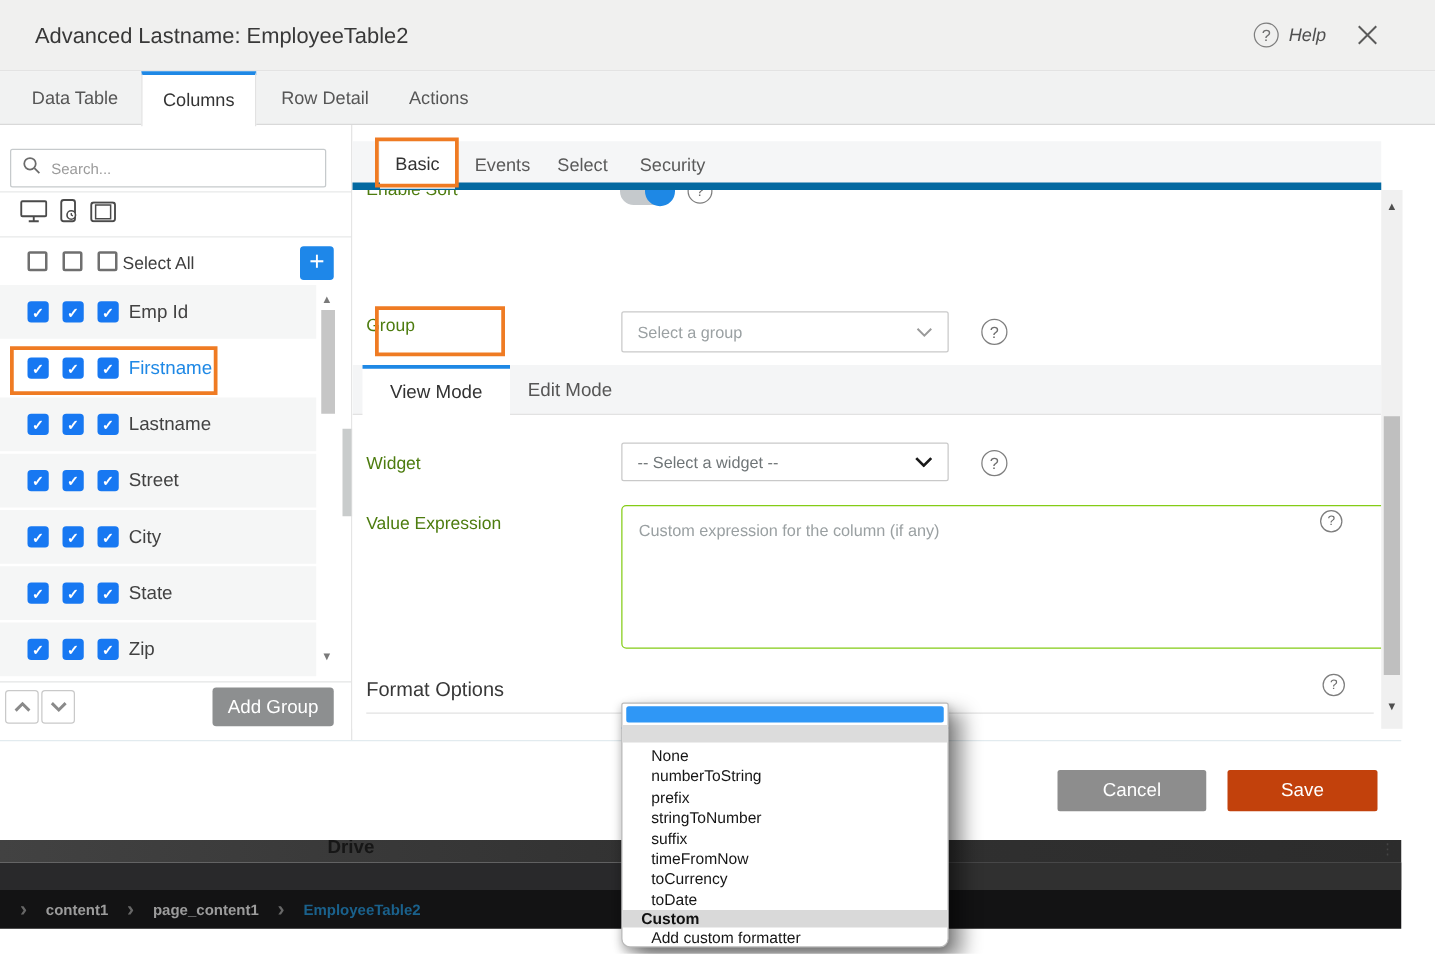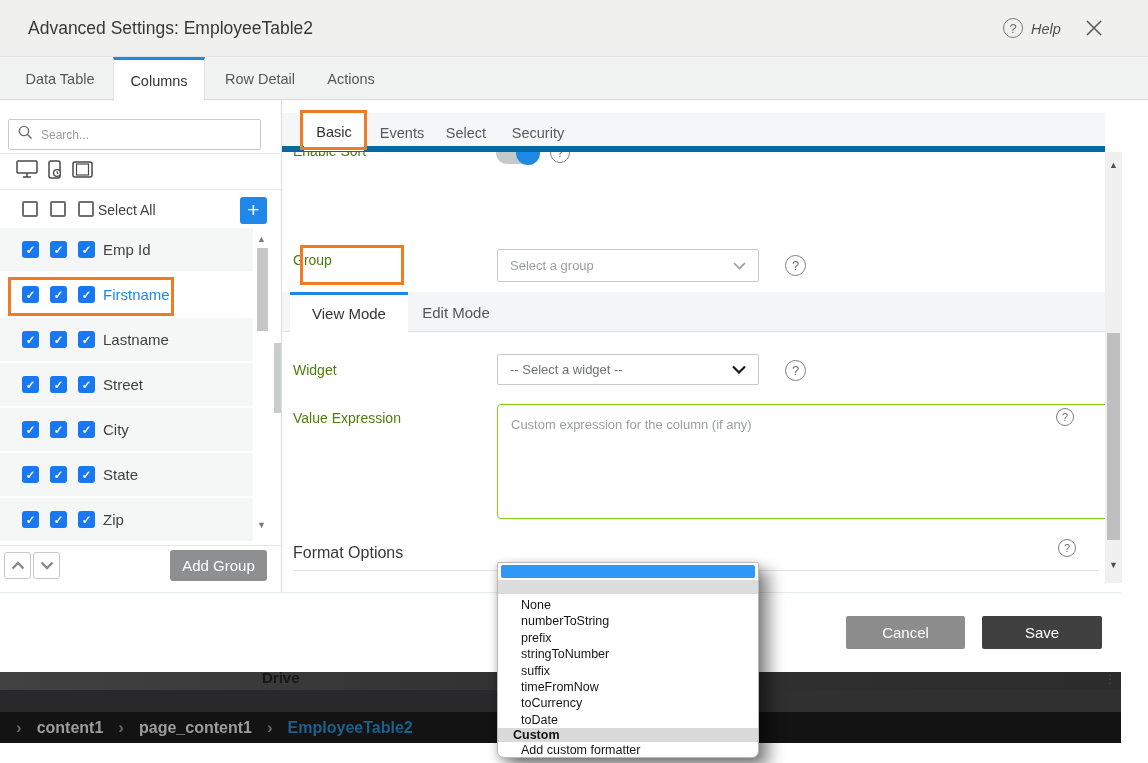--- a/index.html
+++ b/index.html
@@ -104,33 +104,33 @@
   
   .m-scroll { position:absolute; left:823px; top:52px; width:17px; height:431px; background:#f0f0f0; }
   .m-thumb { position:absolute; left:2px; top:181px; width:13px; height:207px; background:#bfbfbf; }
 
   
   .bottom-bar { left:0; top:592px; width:1148px; height:80px; background:#fff; }
   .bottom-rule { position:absolute; left:0; top:0; width:1121px; height:1px; background:#e2ebef; }
   .btn { position:absolute; top:24px; height:33px; border-radius:2px; color:#fff;
     font-size:15px; display:flex; align-items:center; justify-content:center; cursor:pointer; }
   .btn-cancel { left:846px; width:119px; background:#8d8d8d; }
-  .btn-save { left:982px; width:120px; background:#404040; }
+  .btn-save { left:982px; width:120px; background:#c2410c; }
 
   
   .strip1 { left:0; top:672px; width:1121px; height:18px; overflow:hidden;
     background:linear-gradient(90deg,#424242,#323232 45%,#2c2c2c); }
   .strip1 .hdr-txt { position:absolute; top:-3px; font-size:15px; font-weight:bold; color:#161616; }
   .strip1 .dots { position:absolute; left:1104px; top:0px; font-size:12px; color:#454545; }
   .strip2 { left:0; top:690px; width:1121px; height:22px; background:#29292b; }
   .strip2 .seg { position:absolute; left:518px; top:0; width:603px; height:22px; background:#303030; }
   .crumb-bar { left:0; top:712px; width:1121px; height:31px; background:#131314;
     display:flex; align-items:center; gap:15px; padding-left:16px; }
   .crumb-sep { font-size:17px; font-weight:bold; color:#676767; line-height:1; }
-  .crumb { font-size:16px; font-weight:bold; color:#9c9c9c; }
+  .crumb { font-size:12px; font-weight:bold; color:#9c9c9c; }
   .crumb.active { color:#1a618c; }
 
   
   .dropdown { left:497px; top:562px; width:262px; height:196px; background:#fff;
     border:1px solid #b9b9b9; border-radius:2px 2px 7px 7px; z-index:50;
     box-shadow:11px 9px 15px rgba(0,0,0,0.42), 0 3px 8px rgba(0,0,0,0.25); }
   .dd-highlight { position:absolute; left:3px; top:2px; width:254px; height:13px;
     background:#2f97f6; border-radius:2px; }
   .dd-band { position:absolute; left:0; top:17px; width:260px; height:14px; background:#dcdcdc; }
   .dd-items { position:absolute; left:0; top:34px; width:260px; }
@@ -144,21 +144,21 @@
 
   
   .anno { position:absolute; border:3px solid #ef7b23; z-index:70; pointer-events:none; }
 </style>
 </head>
 <body>
 
 <div class="screen">
 
   <div class="abs dlg-header">
-    <div class="abs dlg-title">Advanced Settings: EmployeeTable2</div>
+    <div class="abs dlg-title">Advanced Lastname: EmployeeTable2</div>
     <div class="abs qcircle help-q">?</div>
     <div class="abs help-lbl">Help</div>
     <div class="abs close-x">
       <svg width="20" height="20" viewBox="0 0 20 20">
           <path d="M3 3 L17 17 M17 3 L3 17" stroke="#5a5a5a" stroke-width="1.6"></path>
         </svg>
     </div>
   </div>
 
   <div class="abs dlg-tabs">

